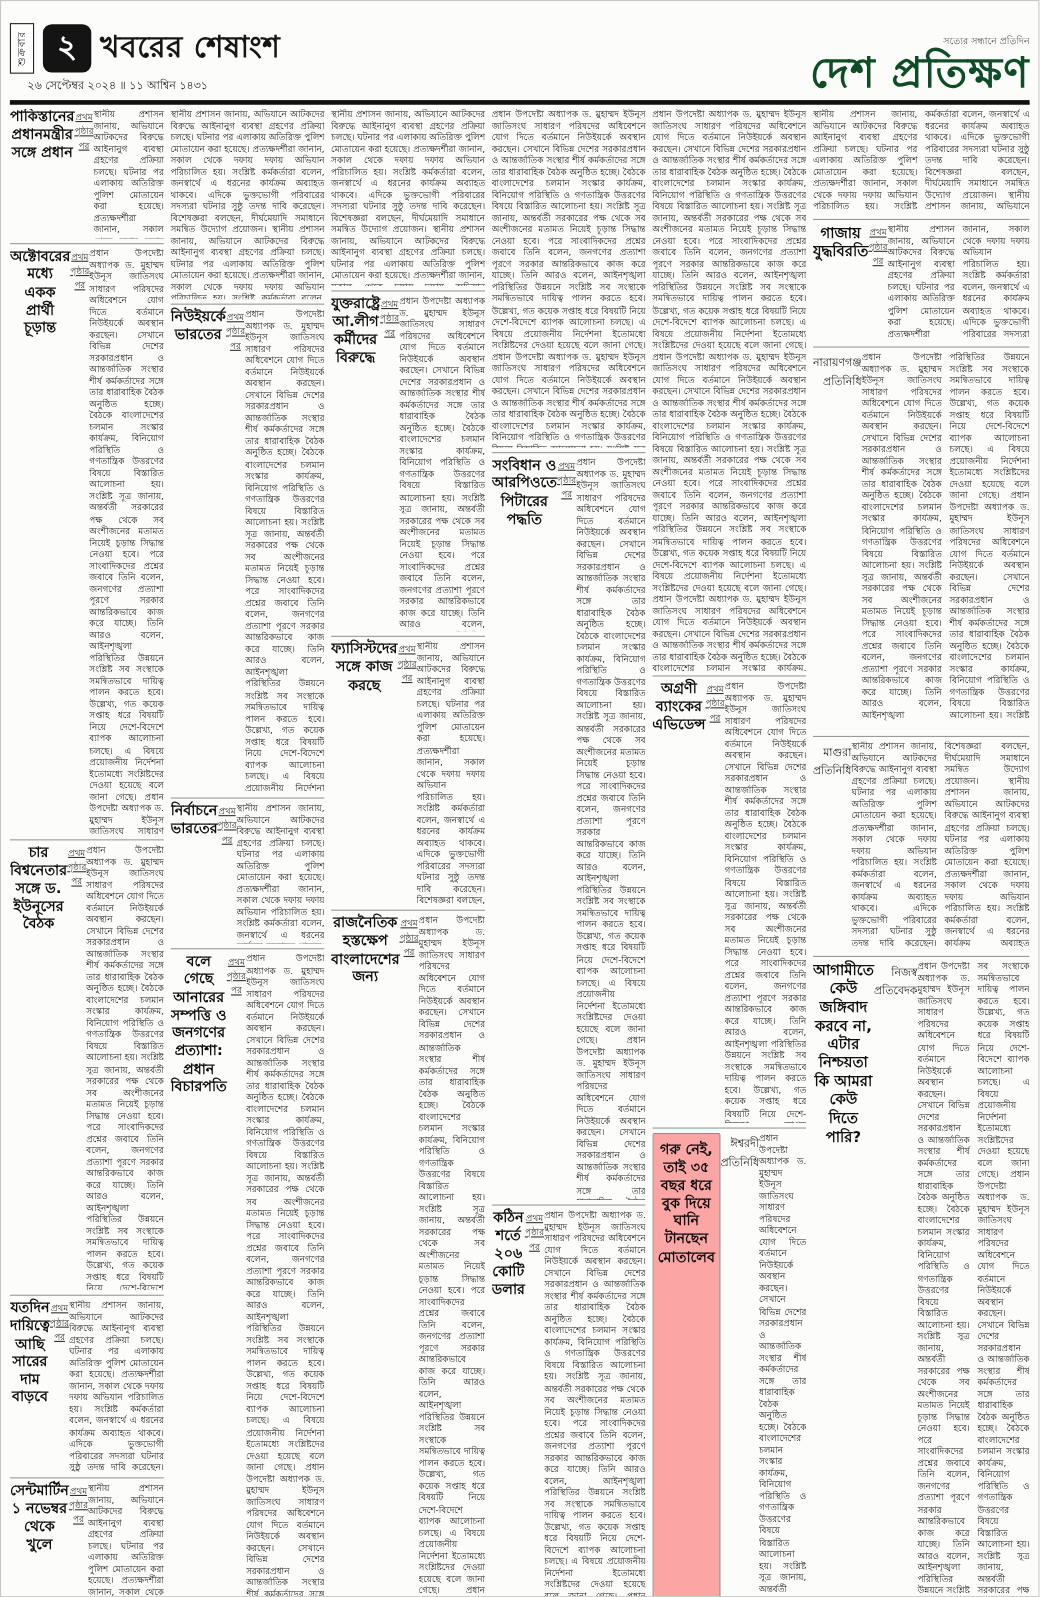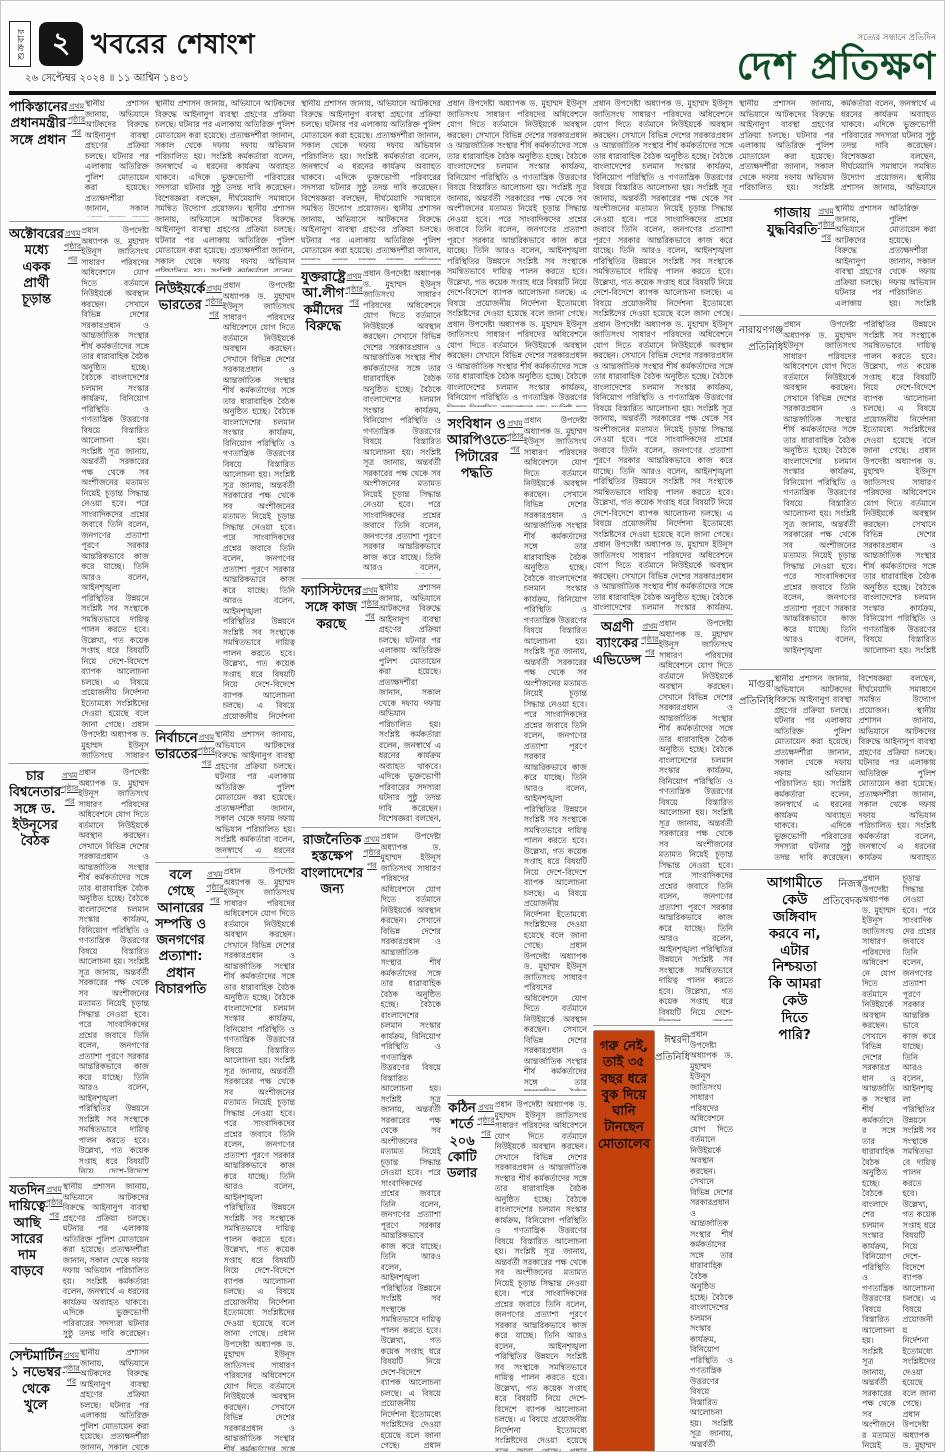--- a/index.html
+++ b/index.html
@@ -31,22 +31,22 @@
   .cols{display:flex;gap:6px;height:1356px;margin-top:4px;overflow:hidden;}
   .col{display:flex;flex-direction:column;overflow:hidden;min-width:0;}
   .col-n{width:140px;flex:0 0 140px;}
   .col-wide{flex:1 1 auto;}
   .art{display:flex;flex-direction:row;overflow:hidden;flex:0 0 auto;box-sizing:border-box;}
   .art + .art{border-top:1px solid #9a9a96;margin-top:4px;padding-top:4px;}
   .art.grow{flex:1 1 auto;min-height:0;}
   .head{
     font-size:13px;font-weight:800;text-align:center;margin:0 0 2px 0;line-height:1.25;color:#0d0d0d;
   }
-  .head-lg{font-size:13.5px;margin-left:28px;}
-  .head.boxed{background:#c2410c;border:1px solid #8f8f8a;padding:7px 4px;border-radius:2px;}
+  .head-lg{font-size:13.5px;}
+  .head.boxed{background:#fca5a5;border:1px solid #8f8f8a;padding:7px 4px;border-radius:2px;}
   .kicker{font-size:8px;text-align:center;color:#333;margin:1px 0 3px 0;text-decoration:underline;}
   .byline{font-size:10px;font-weight:normal;text-align:right;color:#222;margin:2px 0 3px 0;}
   .body{
     flex:1 1 auto;min-height:0;overflow:hidden;
     font-size:8px;line-height:10.5px;text-align:justify;color:#1c1c1c;word-break:break-word;
   }
   .body-2col{column-count:2;column-gap:7px;}
 </style>
 </head>
 <body>

